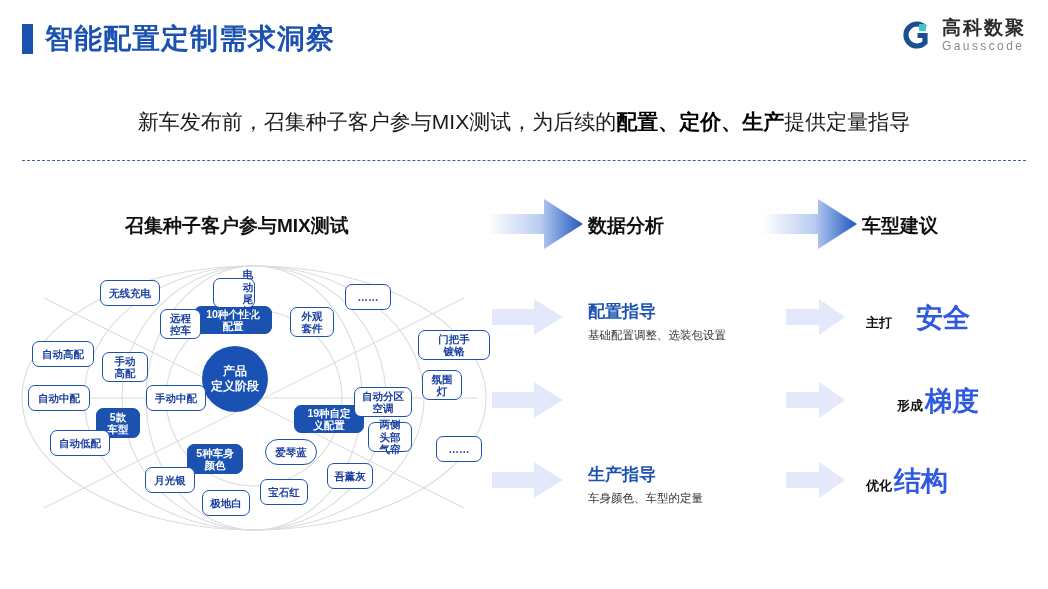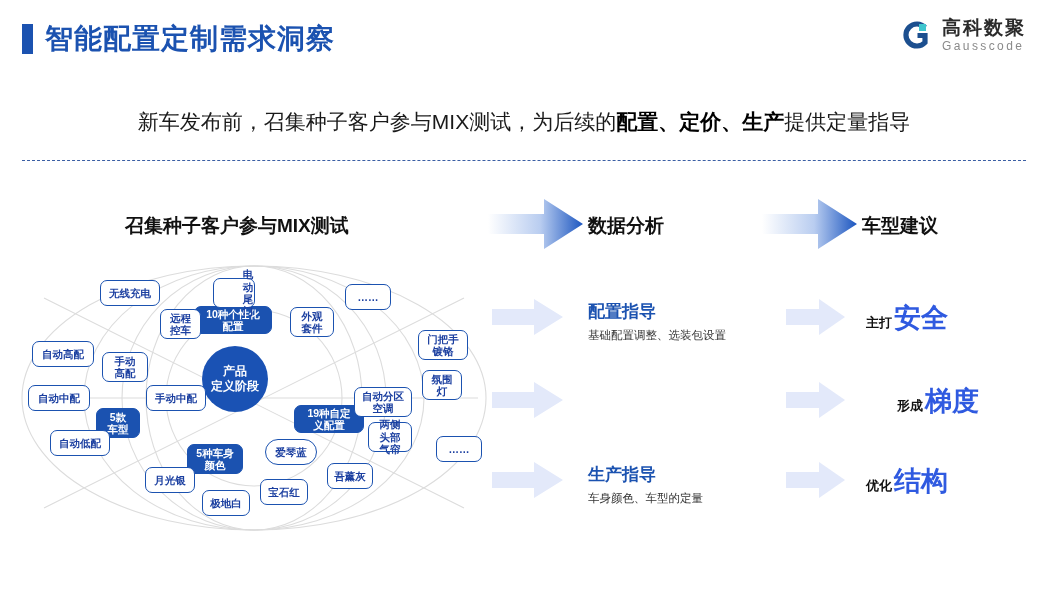--- a/index.html
+++ b/index.html
@@ -152,21 +152,21 @@
 颜色</div>
 
     <div class="node" style="left:86px;top:22px;width:60px;height:26px;">无线充电</div>
     <div class="node" style="left:199px;top:20px;width:28px;height:30px;padding-left:34px;">电动
 尾门</div>
     <div class="node" style="left:331px;top:26px;width:46px;height:26px;">……</div>
     <div class="node" style="left:146px;top:51px;width:41px;height:30px;">远程
 控车</div>
     <div class="node" style="left:276px;top:49px;width:44px;height:30px;">外观
 套件</div>
-    <div class="node" style="left:404px;top:72px;width:50px;height:30px;">门把手
+    <div class="node" style="left:404px;top:72px;width:72px;height:30px;">门把手
 镀铬</div>
     <div class="node" style="left:18px;top:83px;width:62px;height:26px;">自动高配</div>
     <div class="node" style="left:88px;top:94px;width:46px;height:30px;">手动
 高配</div>
     <div class="node" style="left:340px;top:97px;width:58px;height:30px;margin-top:32px;">自动分区
 空调</div>
     <div class="node" style="left:408px;top:112px;width:40px;height:30px;">氛围
 灯</div>
     <div class="node" style="left:14px;top:127px;width:62px;height:26px;">自动中配</div>
     <div class="node" style="left:132px;top:127px;width:60px;height:26px;">手动中配</div>
@@ -215,21 +215,21 @@
     <svg width="60" height="38" viewBox="0 0 60 38">
         <path d="M0,11 L33,11 L33,1 L59,19 L33,37 L33,27 L0,27 Z" fill="#e3e9fa"></path>
       </svg>
   </div>
   <div class="arrow" style="left:786px;top:461px;">
     <svg width="60" height="38" viewBox="0 0 60 38">
         <path d="M0,11 L33,11 L33,1 L59,19 L33,37 L33,27 L0,27 Z" fill="#e3e9fa"></path>
       </svg>
   </div>
 
-  <div class="right-item" style="left:866px;top:300px;">
+  <div class="right-item" style="left:866px;top:300px;gap:22px;">
     <span class="right-pre">主打</span>
     <span class="right-key">安全</span>
   </div>
   <div class="right-item" style="left:897px;top:383px;">
     <span class="right-pre">形成</span>
     <span class="right-key">梯度</span>
   </div>
   <div class="right-item" style="left:866px;top:463px;">
     <span class="right-pre">优化</span>
     <span class="right-key">结构</span>

